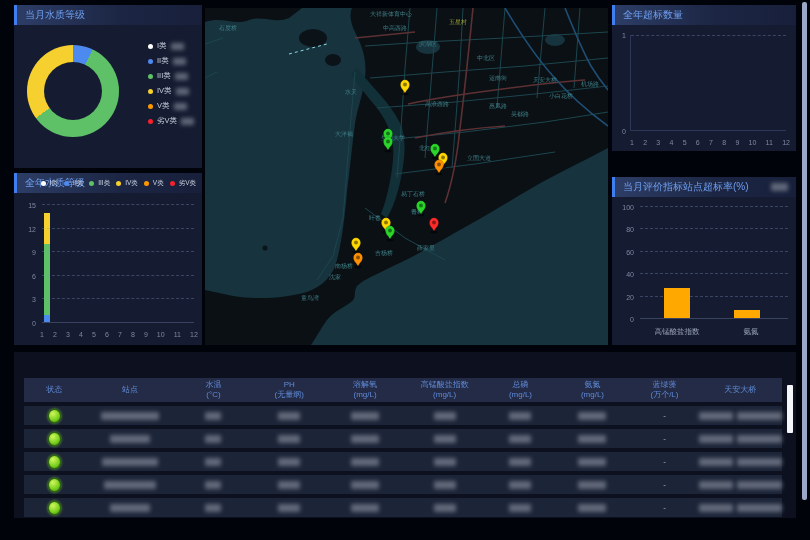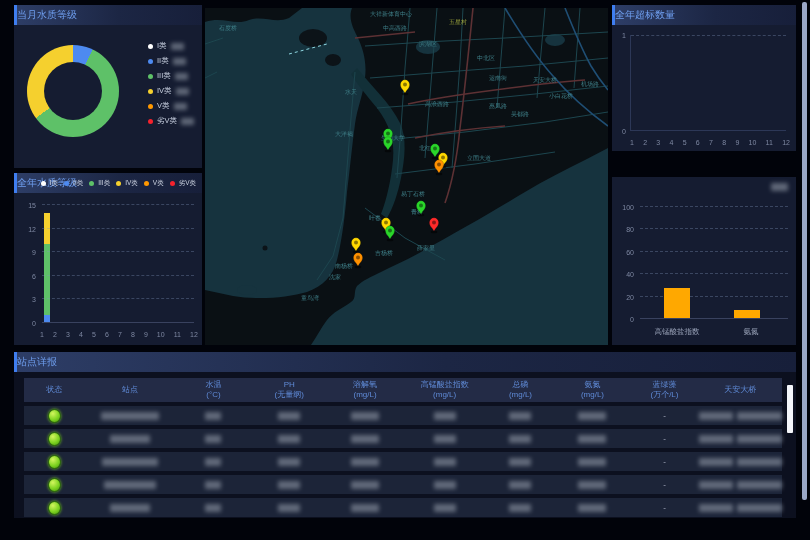--- a/index.html
+++ b/index.html
@@ -1,21 +1,21 @@
 <!DOCTYPE html>
 <html><head>
 <meta charset="utf-8">
 <style>
   html,body{margin:0;padding:0;background:#000;}
   #stage{position:relative;width:810px;height:540px;background:#01030a;overflow:hidden;
          font-family:"Liberation Sans","DejaVu Sans",sans-serif;}
   .panel{position:absolute;background:#151c31;overflow:hidden;}
   .panel-header{position:relative;height:20px;line-height:20px;
     background:linear-gradient(90deg,#2d3d66 0%,#1c2644 55%,#171f3a 100%);
-    border-left:3px solid #3f7ef0;color:#6f9ff0;font-size:10px;
+    border-left:3px solid #3f7ef0;color:#6f9ff0;font-size:10px;padding-left:8px;
     white-space:nowrap;}
   
   #donut-wrap{position:absolute;left:13px;top:40px;width:92px;height:92px;}
   #donut{width:92px;height:92px;border-radius:50%;}
   #donut-hole{position:absolute;left:17px;top:17px;width:58px;height:58px;border-radius:50%;background:#151c31;}
   .legend-col{position:absolute;right:8px;top:36px;display:flex;flex-direction:column;gap:5px;}
   .lg-item{display:flex;align-items:center;gap:4px;font-size:7.5px;color:#c7cfdf;}
   .lg-dot{width:5px;height:5px;border-radius:50%;flex:none;}
   .legend-row{position:absolute;right:6px;top:0;height:20px;display:flex;align-items:center;gap:6px;}
   .legend-row .lg-item{font-size:6.5px;color:#cdd4e2;}
@@ -331,20 +331,23 @@
         <span>7</span>
         <span>8</span>
         <span>9</span>
         <span>10</span>
         <span>11</span>
         <span>12</span>
       </div>
   </div>
 
   <div class="panel" style="left:612px;top:177px;width:184px;height:168px;">
+    <div class="panel-header">
+      <span>当月评价指标站点超标率(%)</span>
+    </div>
     <span class="blur-chip rule-chip"></span>
     <div class="yticks" id="mr-yticks" style="left:2px;top:30px;bottom:26px;width:20px;">
         <div class="ylab" style="bottom: 0%;">0</div>
         <div class="ylab" style="bottom: 20%;">20</div>
         <div class="ylab" style="bottom: 40%;">40</div>
         <div class="ylab" style="bottom: 60%;">60</div>
         <div class="ylab" style="bottom: 80%;">80</div>
         <div class="ylab" style="bottom: 100%;">100</div>
       </div>
     <div class="plot" id="mr-plot" style="left:28px;right:8px;top:30px;bottom:26px;">
@@ -357,23 +360,20 @@
         <div class="rate-bar" style="height: 27%; left: calc(25% - 13px);"></div>
         <div class="rate-bar" style="height: 7%; left: calc(72% - 13px);"></div>
       </div>
     <div class="rate-cats" id="mr-cats" style="left:28px;right:8px;bottom:8px;">
         <span>高锰酸盐指数</span>
         <span>氨氮</span>
       </div>
   </div>
 
   <div class="panel" style="left:14px;top:352px;width:782px;height:166px;background:#0c101f;">
-    <div class="panel-header">
-      <span>站点详报</span>
-    </div>
     <div id="tbl-header">
       <div class="th">
           <div>状态</div>
         </div>
       <div class="th">
           <div>站点</div>
         </div>
       <div class="th">
           <div>水温</div>
           <div>(°C)</div>

